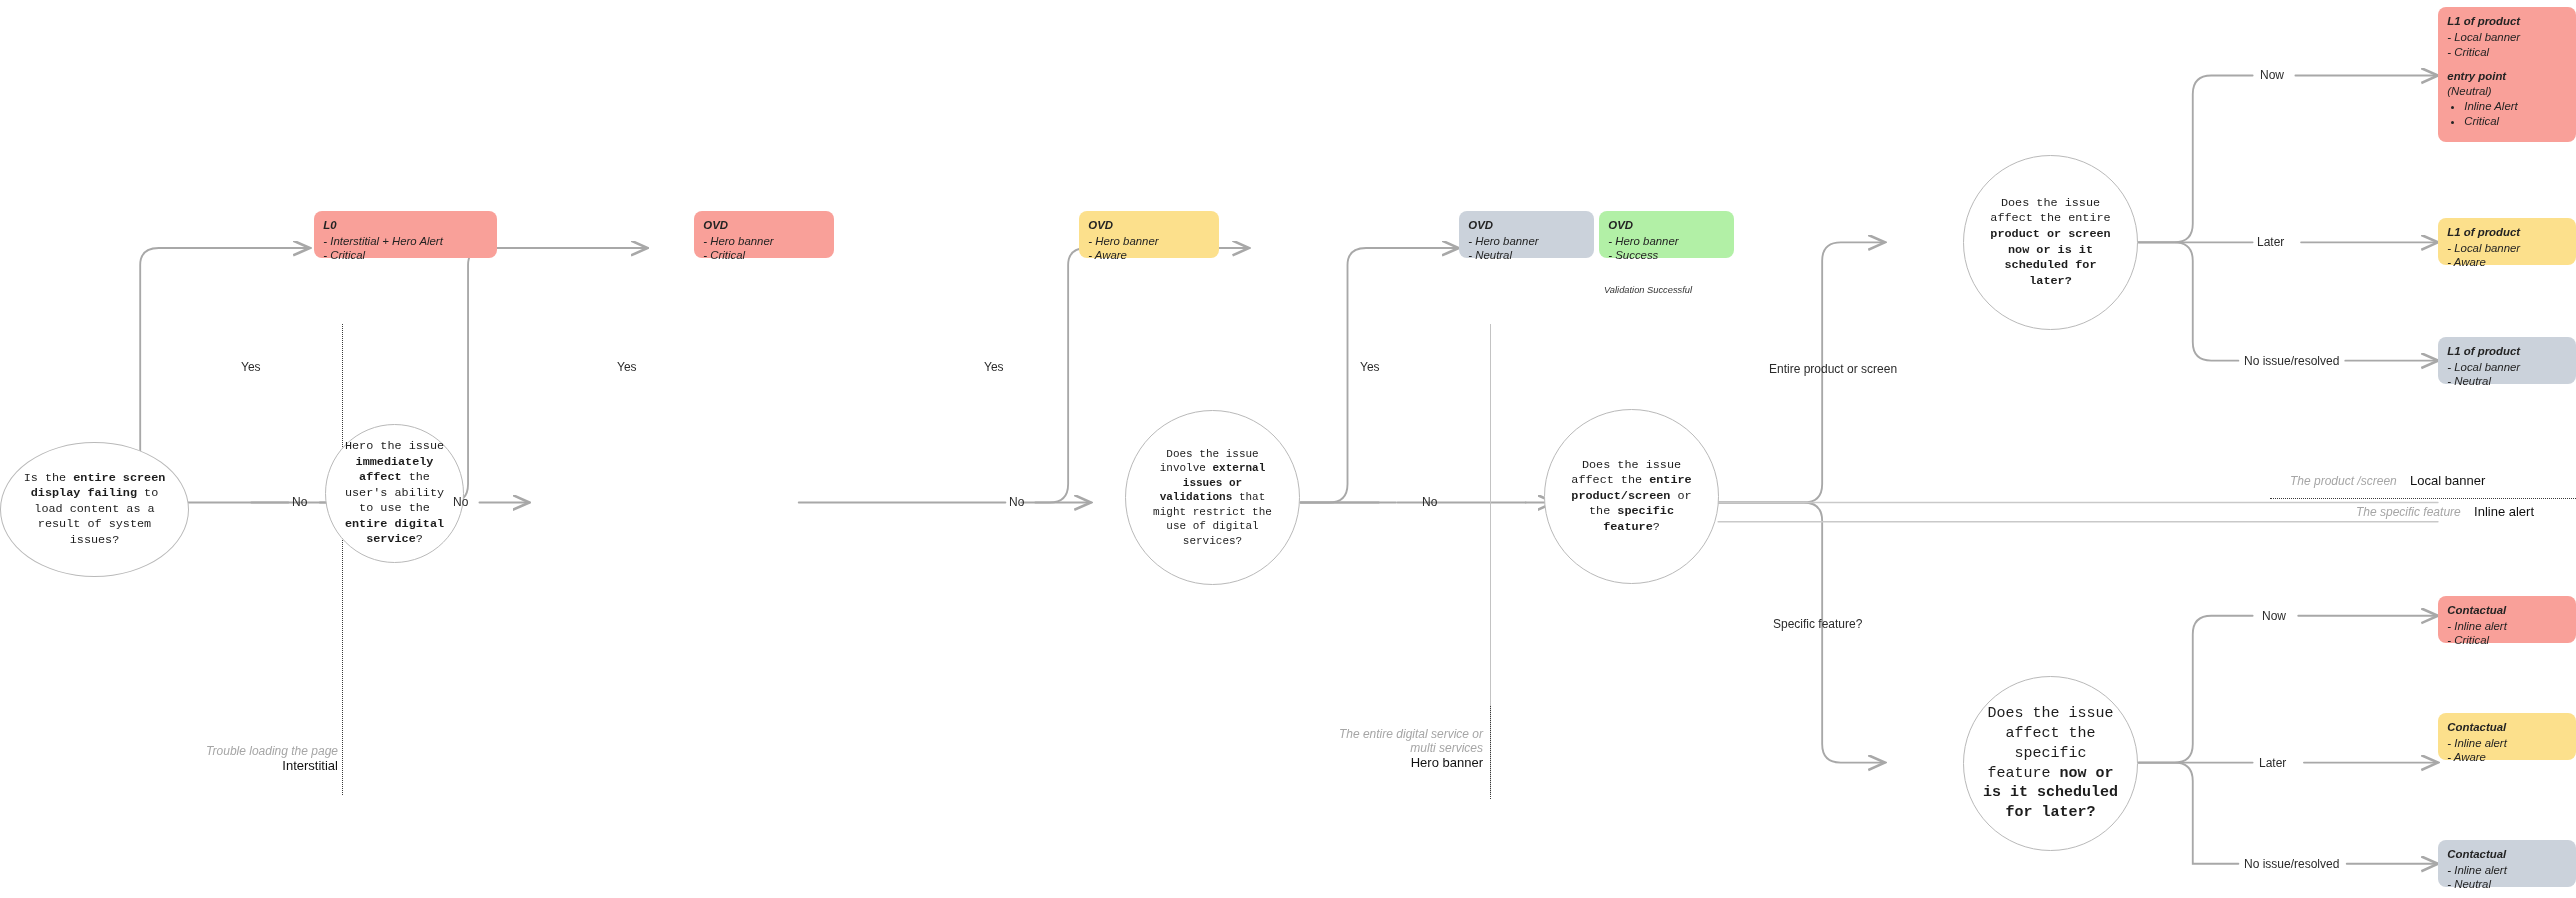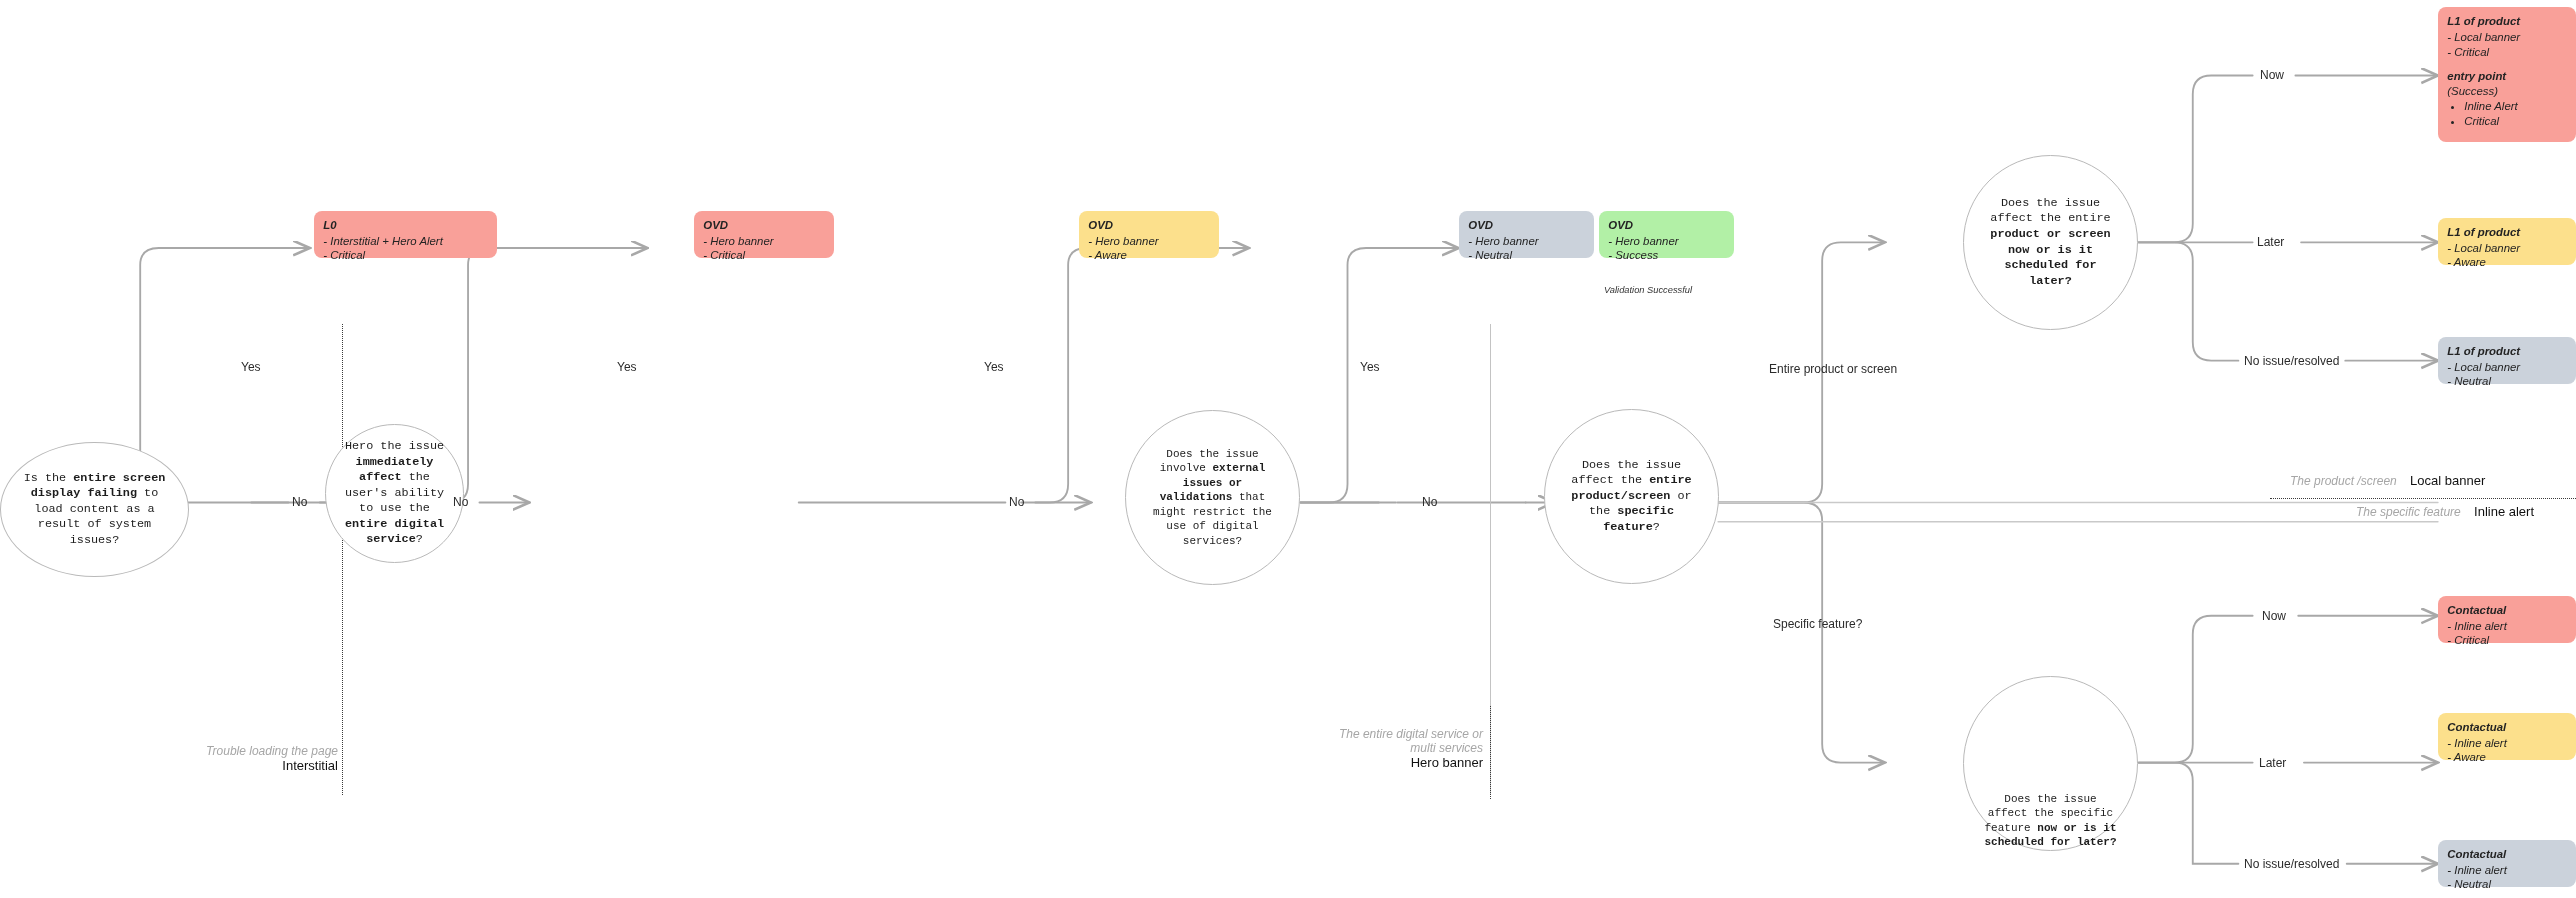--- a/index.html
+++ b/index.html
@@ -117,21 +117,21 @@
   </div>
 
   <div class="circle" style="left:1125px;top:410px;width:175px;height:175px;font-size:11px;">
     <span class="ctext"><span>Does the issue involve </span><b>external issues or validations</b><span> that might restrict the use of digital services?</span></span>
   </div>
 
   <div class="circle" style="left:1963px;top:155px;width:175px;height:175px;font-size:11.8px;">
     <span class="ctext"><span>Does the issue affect the entire </span><b>product or screen now or is it scheduled for later?</b></span>
   </div>
 
-  <div class="circle" style="left:1963px;top:676px;width:175px;height:175px;font-size:11px;align-items:flex-end;">
+  <div class="circle" style="left:1963px;top:676px;width:175px;height:175px;font-size:15px;">
     <span class="ctext"><span>Does the issue affect the specific feature </span><b>now or is it scheduled for later?</b></span>
   </div>
 
   <div class="obox" style="left:314px;top:211px;width:183px;height:47px;background:#F9A099;font-size:11.4px;">
     <span class="ttl">L0</span>
     <span class="ln">- Interstitial + Hero Alert</span>
     <span class="ln">- Critical</span>
   </div>
 
   <div class="obox" style="left:694px;top:211px;width:140px;height:47px;background:#F9A099;font-size:11.4px;">
@@ -157,21 +157,21 @@
     <span class="ln">- Hero banner</span>
     <span class="ln">- Success</span>
   </div>
   <div class="notecap" style="left:1604px;top:285px;font-size:9.3px;">Validation Successful</div>
 
   <div class="obox" style="left:2438px;top:7.1px;width:138px;height:135px;background:#F9A099;font-size:11.4px;">
     <span class="ttl">L1 of product</span>
     <span class="ln">- Local banner</span>
     <span class="ln">- Critical</span>
     <span class="sub">entry point</span>
-    <span class="opt">(Success)</span>
+    <span class="opt">(Neutral)</span>
     <ul>
       <li>Inline Alert</li>
       <li>Critical</li>
     </ul>
   </div>
 
   <div class="obox" style="left:2438px;top:218px;width:138px;height:47px;background:#FCE08C;font-size:11.4px;">
     <span class="ttl">L1 of product</span>
     <span class="ln">- Local banner</span>
     <span class="ln">- Aware</span>

